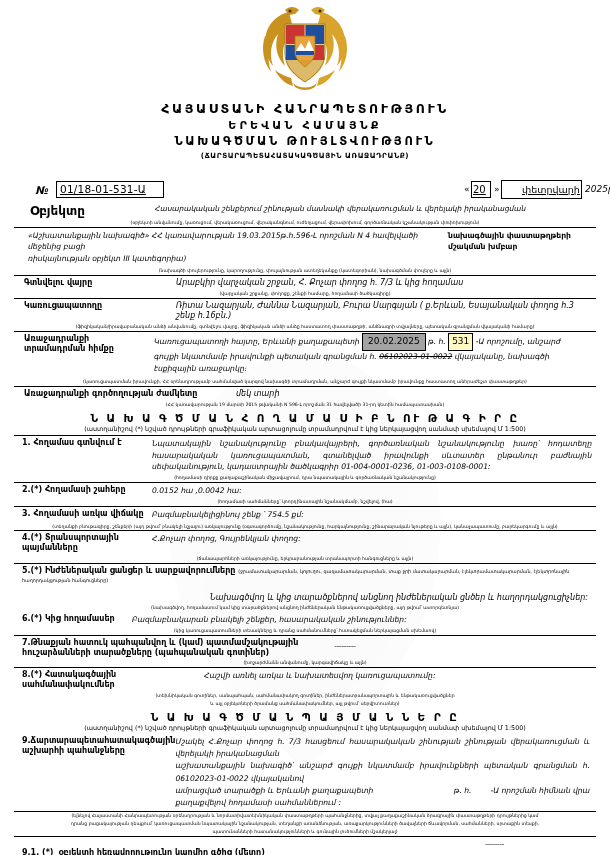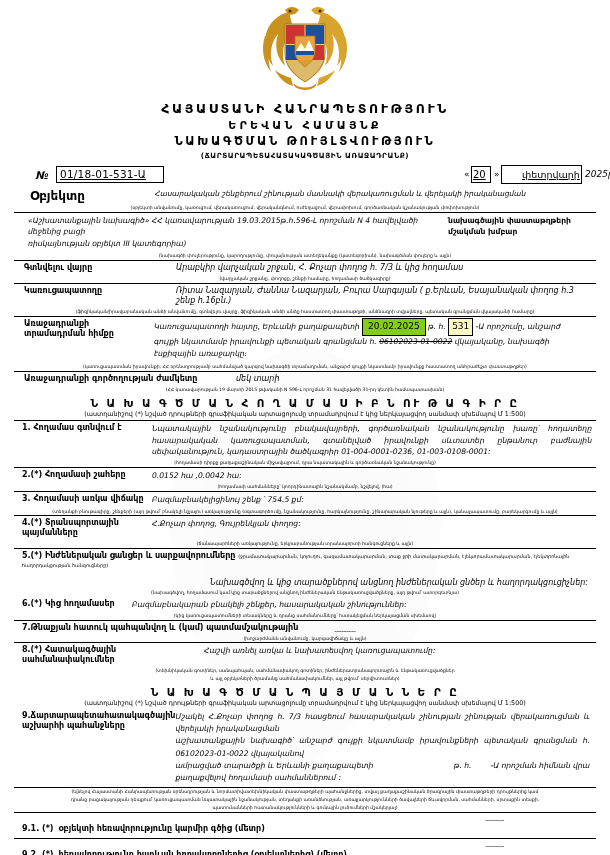--- a/index.html
+++ b/index.html
@@ -50,21 +50,21 @@
   }
   .title-main { font-size: 12.5px; margin-top: 5px; }
   .title-sub  { font-size: 11px; margin-top: 1px; letter-spacing: 3.2px; }
   .title-doc  { font-size: 11.5px; margin-top: 1px; }
   .title-paren {
     text-align: center;
     font-size: 7.2px;
     font-weight: bold;
     letter-spacing: 0.6px;
     margin-top: 2px;
-    margin-bottom: 6px;
+    margin-bottom: 21px;
   }
 
   
   .numline {
     position: relative;
     height: 22px;
     margin-top: 2px;
   }
   .no-label {
     position: absolute; left: 22px; top: 3px;
@@ -150,21 +150,21 @@
     position: absolute; left: 10px; top: 2px; width: 132px;
     font-size: 8px; font-weight: bold; line-height: 1.25;
   }
   .reg-text {
     margin-left: 140px; margin-right: 2px;
     font-size: 7.6px; font-style: italic; line-height: 1.7;
   }
   .box-date {
     display: inline-block; border: 1px solid #000;
     padding: 0px 5px; font-style: normal; font-size: 9px;
-    vertical-align: middle; background: #84cc16;
+    vertical-align: middle; background: #a3a3a3;
   }
   .box-num {
     display: inline-block; border: 1px solid #000;
     padding: 0px 3px; font-style: normal; font-size: 9px;
     vertical-align: middle; background: #fef9c3;
   }
   .strike-ish { text-decoration: line-through; }
 
   
   .sec-title {
@@ -400,20 +400,21 @@
         <span>6.(*)</span>
         <span>Կից հողամասեր</span>
       </div>
       <div class="ival">Բազմաբնակարան բնակելի շենքեր, հասարակական շինություններ:</div>
     </div>
     <div class="hint">(կից կառուցապատումների տեսակները և դրանց սահմանումները՝ հստակեցման ներկայացման սխեմաով)</div>
     <div class="hr"></div>
 
     <div class="row" style="position:relative; padding:2px 0 2px 8px;">
       <div class="lbl">7.Թնաքյան հատուկ պահպանվող և (կամ) պատմամշակութային</div>
+      <div class="lbl">հուշարձանների տարածքները (պահպանական գոտիներ)</div>
       <div class="dashes" style="position:absolute; left:320px; top:6px; font-size:8px;">---------</div>
     </div>
     <div class="hint">(խոշարժմանն անվանումը, կարգավիճակը և այլն)</div>
     <div class="hr"></div>
 
     <div class="item">
       <div class="ilbl" style="flex:0 0 190px;">
         <span>8.(*)</span>
         <span>Հատակագծային սահմանափակումներ</span>
       </div>

